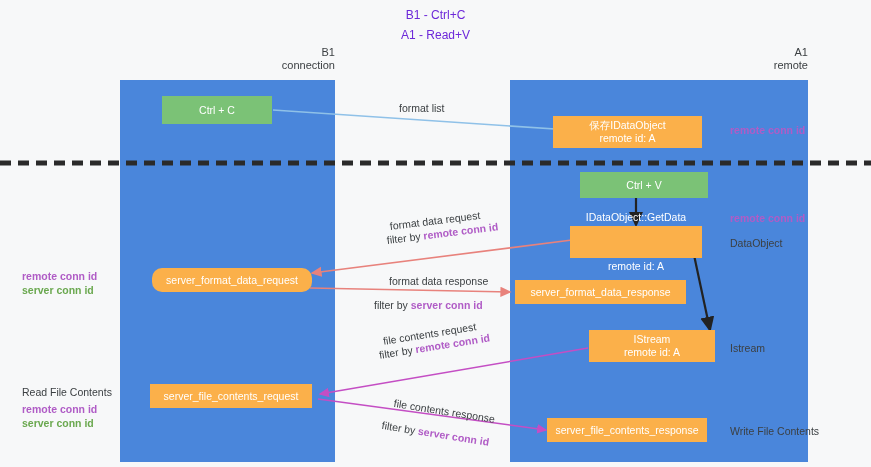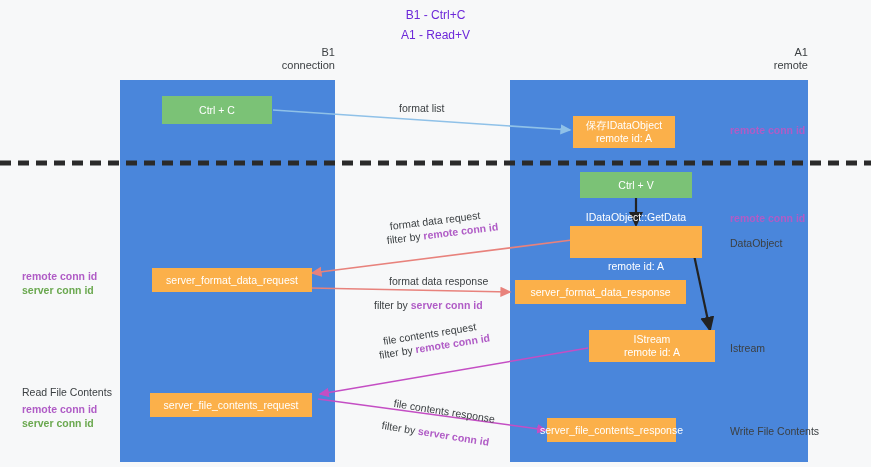--- a/index.html
+++ b/index.html
@@ -110,52 +110,52 @@
 
     <line x1="318" y1="399" x2="546" y2="430" stroke="#c44ec4" stroke-width="1.5" marker-end="url(#ar-mag)"></line>
 
     <line x1="0" y1="163" x2="871" y2="163" stroke="#2a2a2a" stroke-width="5" stroke-dasharray="11 7"></line>
   </svg>
 
   <div class="node green" style="left:162px;top:96px;width:110px;height:28px;">
     <span>Ctrl + C</span>
   </div>
 
-  <div class="node orange" style="left:573px;top:116px;width:102px;height:32px;text-align:right;">
+  <div class="node orange" style="left:553px;top:116px;width:149px;height:32px;text-align:right;">
     <span>保存IDataObject</span>
     <span>remote id: A</span>
   </div>
 
-  <div class="node green" style="left:580px;top:172px;width:112px;height:26px;">
+  <div class="node green" style="left:580px;top:172px;width:128px;height:26px;">
     <span>Ctrl + V</span>
   </div>
 
   <div class="node orange" style="left:570px;top:226px;width:132px;height:32px;gap:36px;">
     <span>IDataObject::GetData</span>
     <span>remote id: A</span>
   </div>
 
-  <div class="node orange" style="left:152px;top:268px;width:160px;height:24px;">
+  <div class="node orange" style="left:152px;top:268px;width:160px;height:24px;border-radius:10px;">
     <span>server_format_data_request</span>
   </div>
 
   <div class="node orange" style="left:515px;top:280px;width:171px;height:24px;">
     <span>server_format_data_response</span>
   </div>
 
   <div class="node orange" style="left:589px;top:330px;width:126px;height:32px;">
     <span>IStream</span>
     <span>remote id: A</span>
   </div>
 
-  <div class="node orange" style="left:150px;top:384px;width:162px;height:24px;margin-top:9px;">
+  <div class="node orange" style="left:150px;top:384px;width:162px;height:24px;">
     <span>server_file_contents_request</span>
   </div>
 
-  <div class="node orange" style="left:547px;top:418px;width:129px;height:24px;">
+  <div class="node orange" style="left:547px;top:418px;width:160px;height:24px;">
     <span>server_file_contents_response</span>
   </div>
 
   <div class="elabel" style="left:399px;top:101px;">format list</div>
 
   <div class="elabel rot-fmt" style="left:389px;top:219px;">format data request</div>
   <div class="elabel rot-fmt" style="left:386px;top:233px;">
     <span>filter by </span><b class="c-remote">remote conn id</b>
   </div>
 

